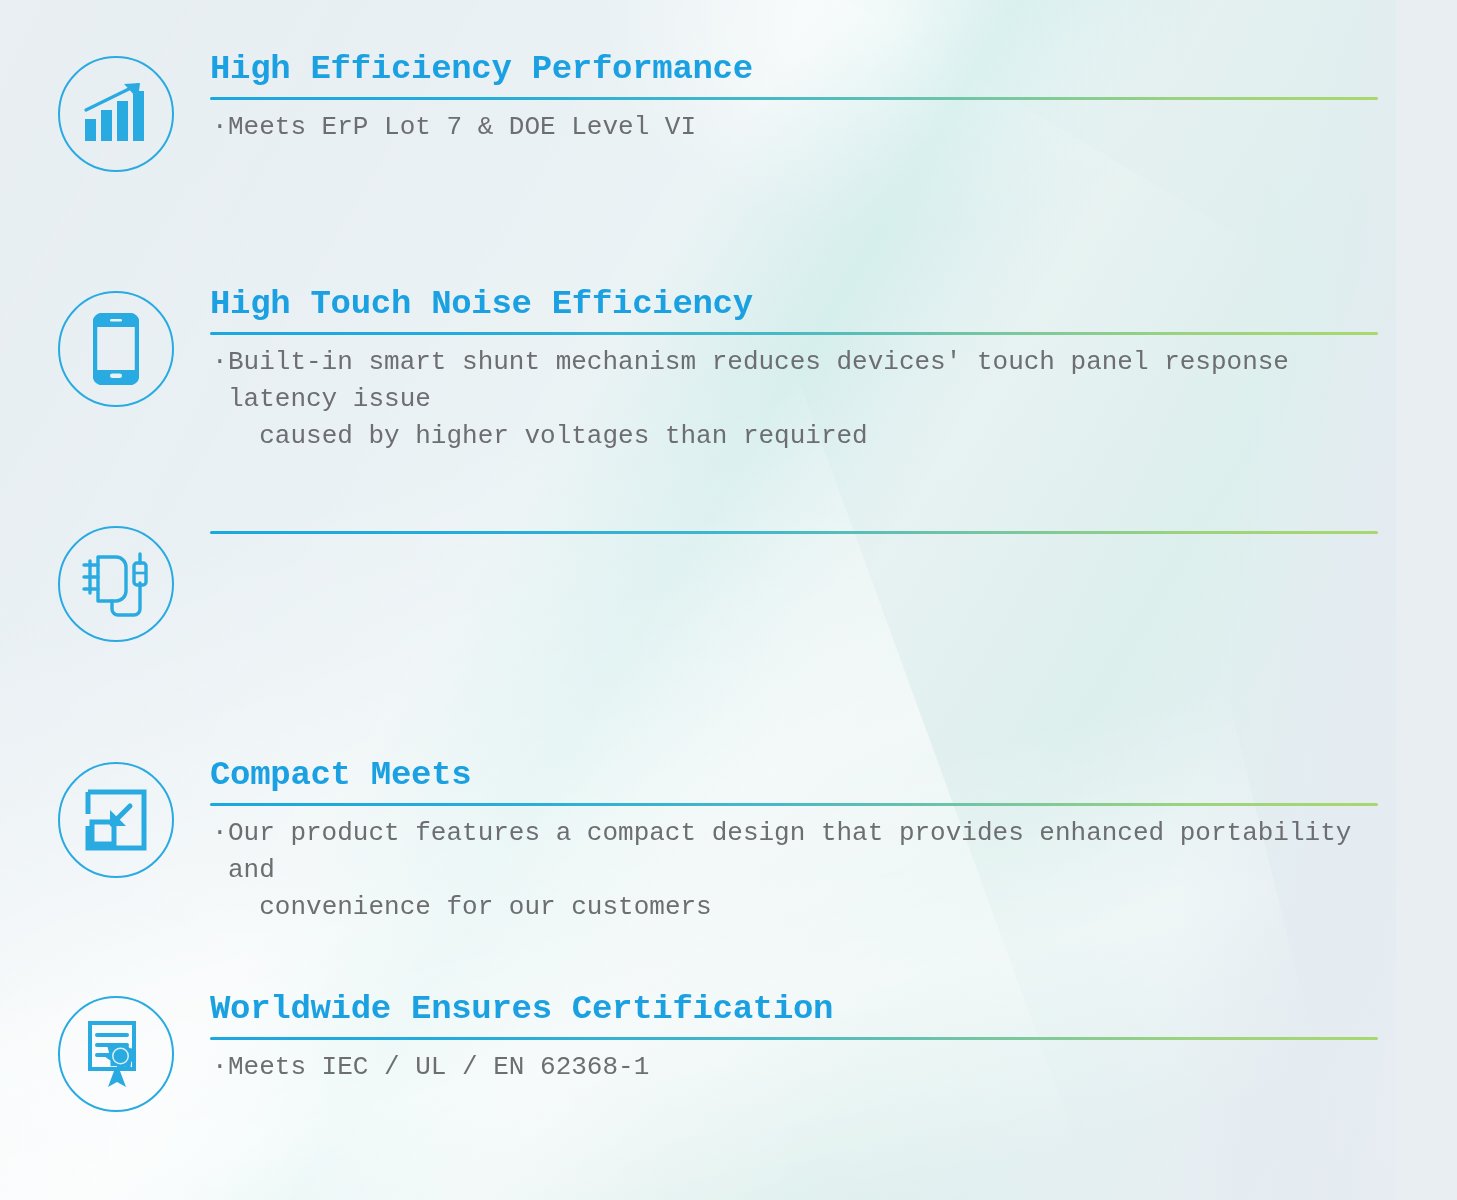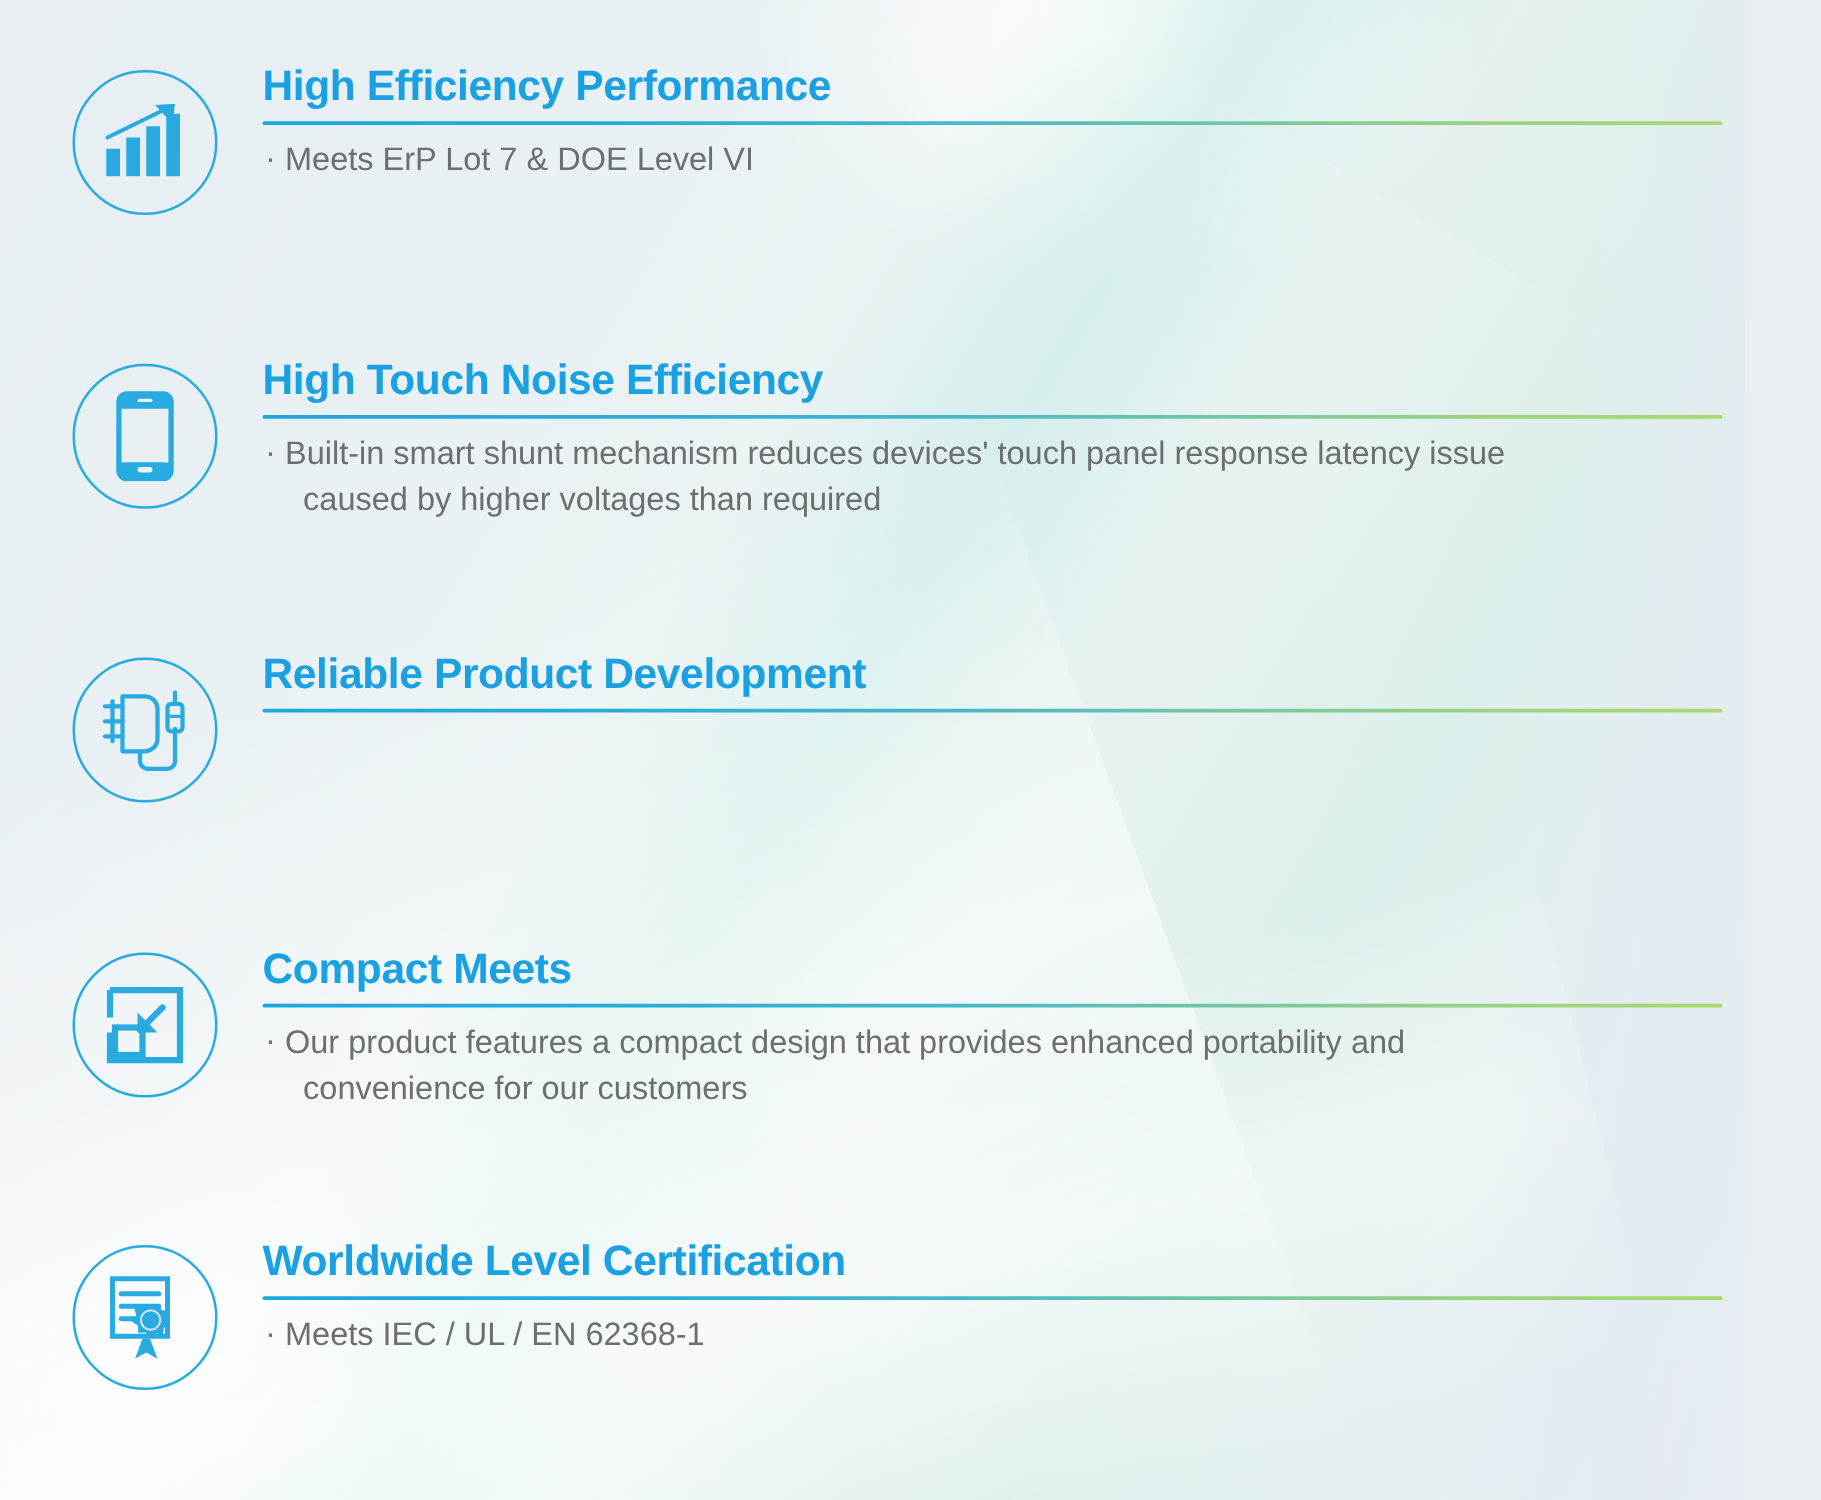--- a/index.html
+++ b/index.html
@@ -17,20 +17,21 @@
   #page {
     position: relative;
     width: 1396px;
     height: 1200px;
     overflow: hidden;
     background:
       
       radial-gradient(ellipse 420px 300px at 64% 2%, rgba(255,255,255,0.95) 0%, rgba(255,255,255,0.0) 70%),
       radial-gradient(ellipse 600px 420px at 18% 96%, rgba(255,255,255,0.75) 0%, rgba(255,255,255,0.0) 72%),
       linear-gradient(115deg, #e9eff3 0%, #e6eef2 22%, #e2eef0 45%, #e7f1f1 62%, #eaf0f4 80%, #e7edf2 100%);
+    font-family: Liberation Mono, monospace;
   }
 
   
   .streak {
     position: absolute;
     pointer-events: none;
   }
   .s1 {
     left: -280px; top: -120px;
     width: 1300px; height: 2000px;
@@ -217,21 +218,20 @@
 
           <path d="M36 54 v8 a6 6 0 0 0 6 6 h16 a6 6 0 0 0 6 -6 v-26" fill="none" stroke="#29ABE2" stroke-width="3.4" stroke-linecap="round" stroke-linejoin="round"></path>
 
           <rect x="58" y="16" width="12" height="22" rx="3" fill="none" stroke="#29ABE2" stroke-width="3.4"></rect>
           <path d="M64 16 v-9" stroke="#29ABE2" stroke-width="3.4" stroke-linecap="round"></path>
           <path d="M58 26 h12" stroke="#29ABE2" stroke-width="2.6"></path>
         </svg>
       </div>
     </div>
     <div class="ftext" style="top:522px;">
-      <h2 class="ftitle">Reliable Product Development</h2>
       <div class="fdivider"></div>
     </div>
 
     <div class="icon-wrap" style="left:56px; top:760px;">
       <div class="icon-circle">
         <svg width="64" height="64" viewBox="0 0 64 64">
 
           <path d="M4 4 h56 v56 h-56 v-22" fill="none" stroke="#29ABE2" stroke-width="5"></path>
           <path d="M4 26 v-22" fill="none" stroke="#29ABE2" stroke-width="5"></path>
 
@@ -262,21 +262,21 @@
 
           <path d="M30 52 l-6 16 l9 -5 l9 5 l-6 -16 z" fill="#29ABE2"></path>
 
           <path d="M33 26 l5.5 1.7 l4.2 -3.9 l2.6 5.2 l5.7 0.9 l-1.9 5.5 l3.2 4.8 l-5.1 2.7 l-0.7 5.7 l-5.7 -0.9 l-4.5 3.6 l-3.9 -4.3 l-5.8 0.3 l-0.2 -5.8 l-4.8 -3.2 l3.4 -4.7 l-1.5 -5.6 l5.7 -1.3 z" fill="#29ABE2"></path>
           <circle cx="36.5" cy="37" r="8.5" fill="#dceef5"></circle>
           <circle cx="36.5" cy="37" r="7" fill="#29ABE2"></circle>
         </svg>
       </div>
     </div>
     <div class="ftext" style="top:992px;">
-      <h2 class="ftitle">Worldwide Level Certification</h2>
+      <h2 class="ftitle">Worldwide Ensures Certification</h2>
       <div class="fdivider"></div>
       <ul class="fbullets">
         <li>Meets IEC / UL / EN 62368-1</li>
       </ul>
     </div>
 
   </div>
 </div>
 
 </body></html>

